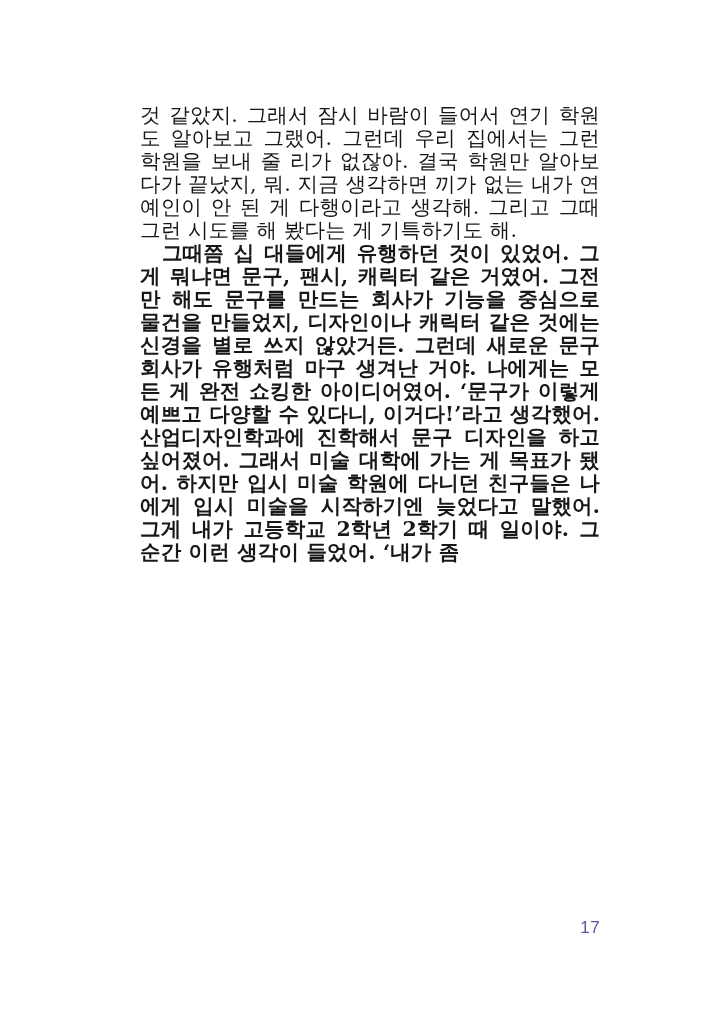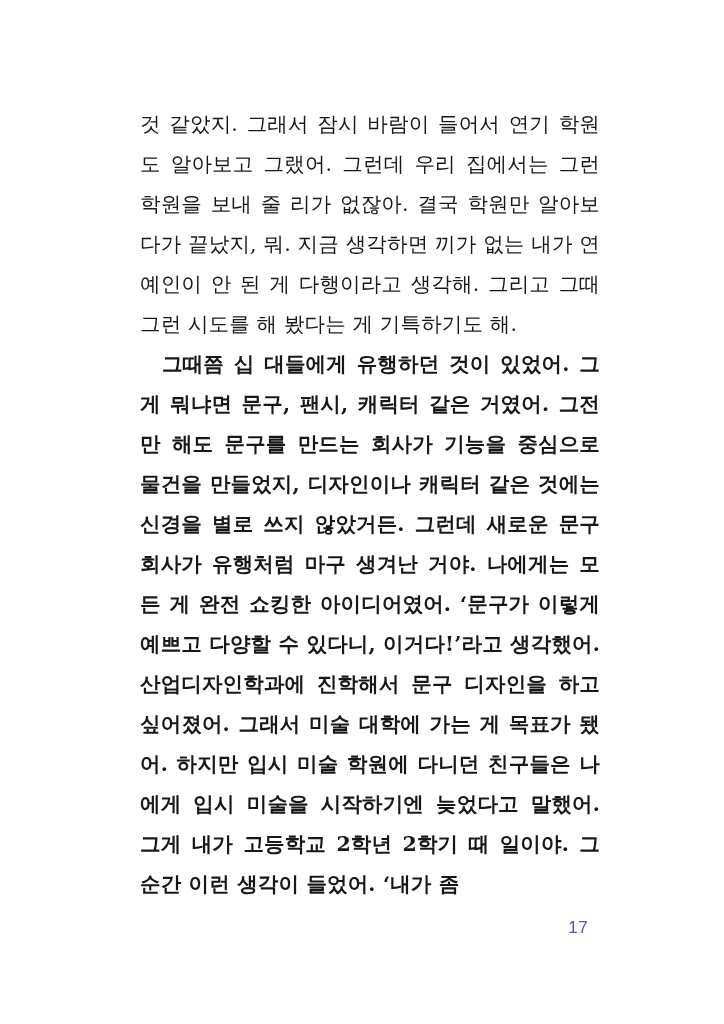--- a/index.html
+++ b/index.html
@@ -23,38 +23,38 @@
     position: absolute;
     left: 140px;
     top: 104px;
     width: 460px;
   }
 
   .body-paragraph {
     margin: 0;
     font-family: "DejaVu Serif", "Liberation Serif", serif;
     font-size: 20.5px;
-    line-height: 40px;
+    line-height: 23px;
     color: #171717;
     text-align: justify;
     text-justify: inter-character;
     word-break: break-all;
     letter-spacing: 0.15px;
     -webkit-font-feature-settings: "kern" 1;
     font-feature-settings: "kern" 1;
   }
 
   .body-paragraph.indented {
     text-indent: 22px;
     font-weight: bold;
   }
 
   .page-number {
     position: absolute;
-    left: 128px;
+    left: 140px;
     top: 918px;
     width: 460px;
     text-align: right;
     font-family: "Liberation Sans", "DejaVu Sans", sans-serif;
     font-size: 17px;
     font-weight: 400;
     letter-spacing: 0.4px;
     color: #5b53a8;
   }
 </style>

